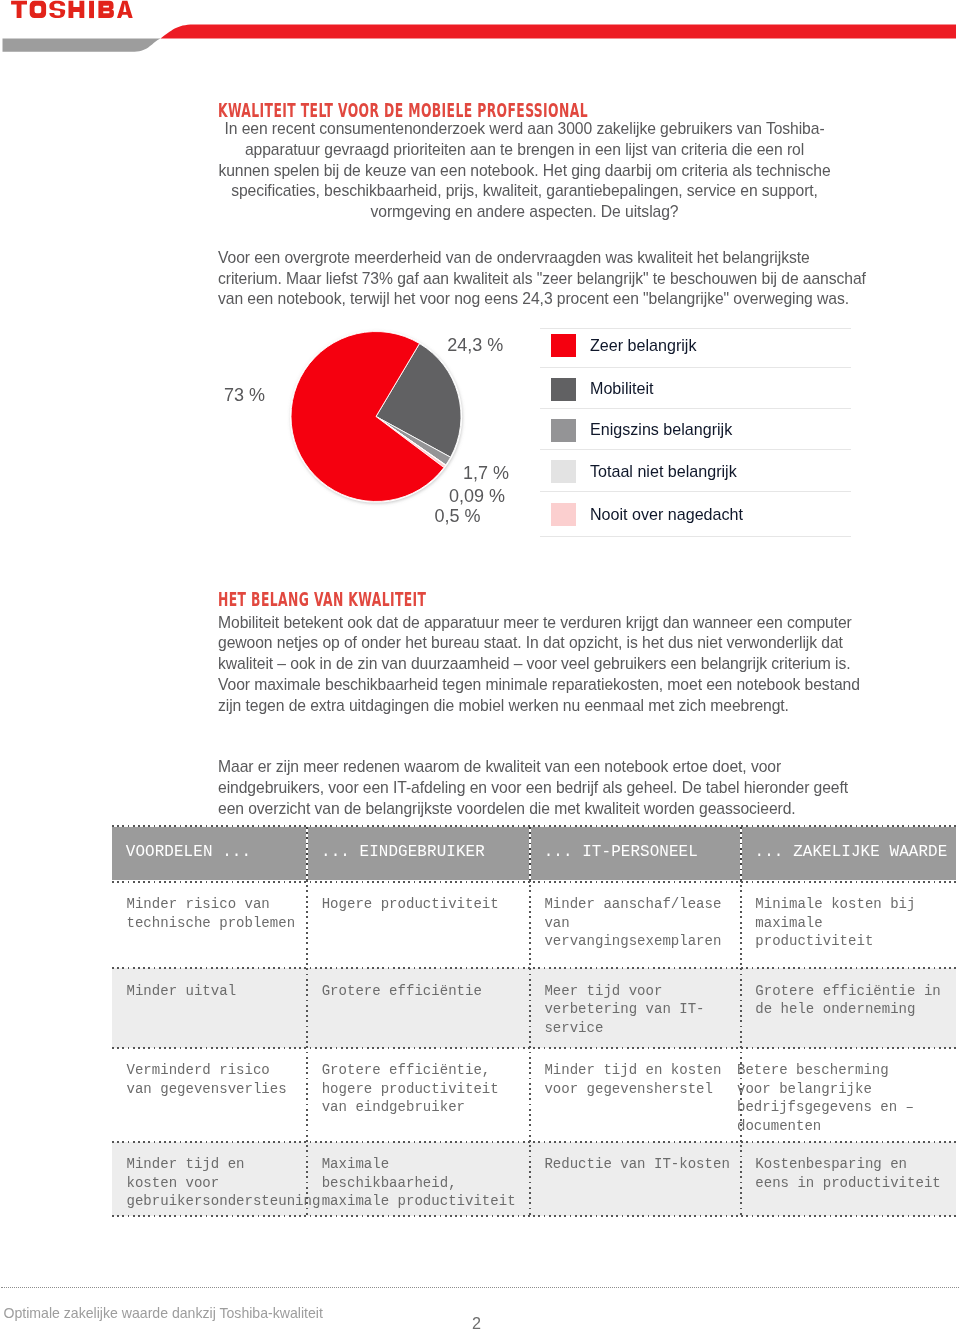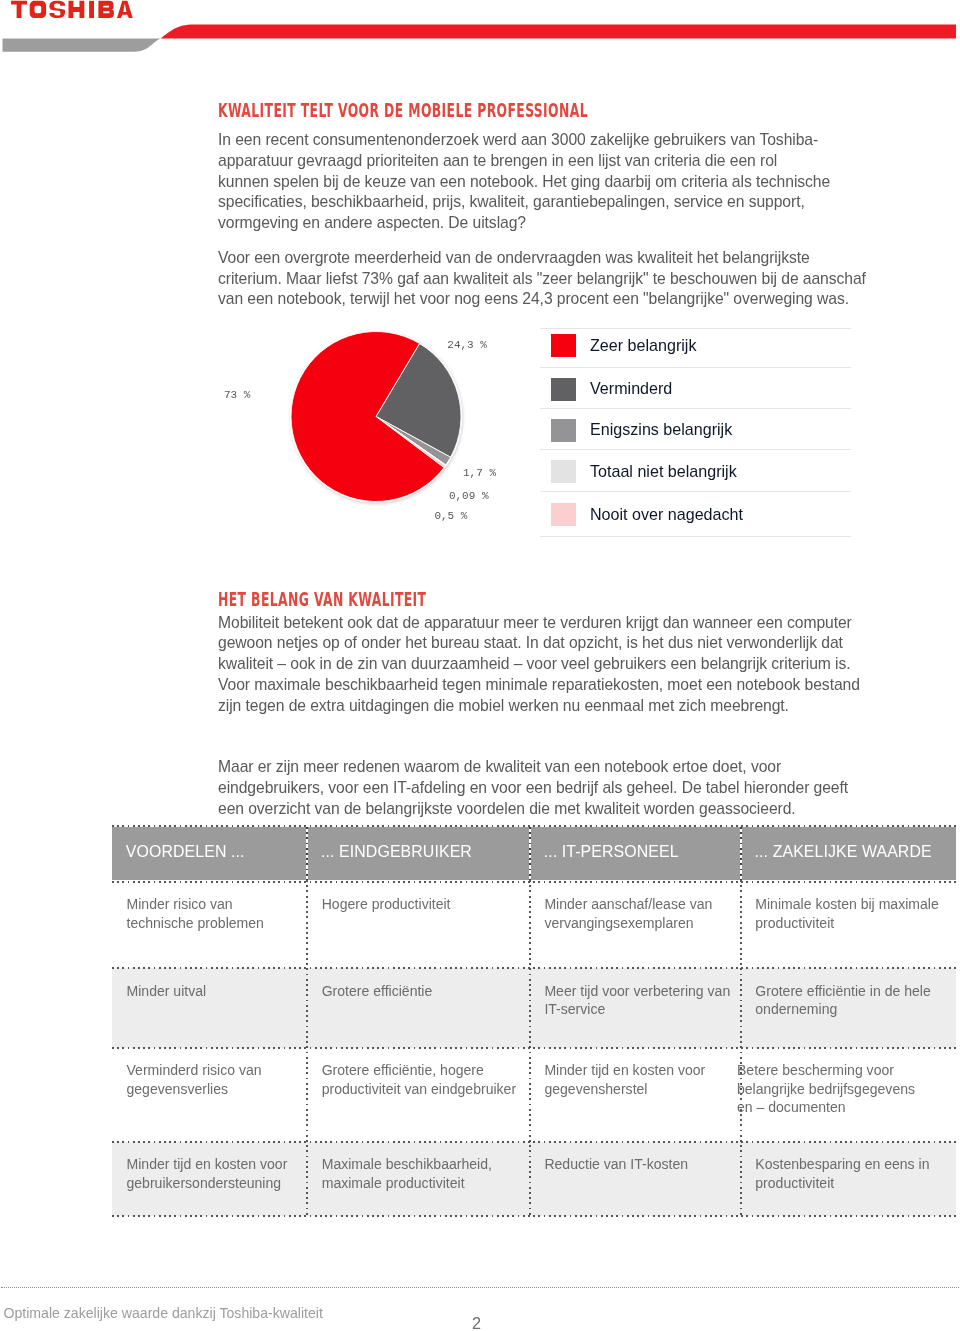--- a/index.html
+++ b/index.html
@@ -14,40 +14,40 @@
 
   
   .h-red{color:#e1483f;font-family:"DejaVu Sans Condensed","DejaVu Sans",sans-serif;
       font-weight:bold;font-size:18.7px;letter-spacing:0.55px;white-space:nowrap;
       transform:scaleX(0.734);transform-origin:left top;}
   .body-t{color:#59595b;font-size:15.7px;letter-spacing:-0.08px;line-height:20.75px;
       font-family:"Liberation Sans",sans-serif;}
 
   
   #s1h{position:absolute;left:218px;top:100.3px;}
-  #s1p1{position:absolute;left:218px;top:130px;width:613px;}
+  #s1p1{position:absolute;left:218px;top:119px;width:613px;text-align:center;}
   #s1p2{position:absolute;left:218px;top:247.8px;width:652px;}
   #s2h{position:absolute;left:218px;top:589.3px;}
   #s2p1{position:absolute;left:218px;top:612.5px;width:645px;}
   #s2p2{position:absolute;left:218px;top:757px;width:640px;}
 
   
   #chartwrap{position:absolute;left:0;top:0;width:960px;height:0;}
   #pie{position:absolute;left:269px;top:309px;}
-  .pct{position:absolute;color:#58585a;font-size:11px;line-height:16px;white-space:nowrap;font-family:Liberation Mono, monospace;}
+  .pct{position:absolute;color:#58585a;font-size:18px;line-height:16px;white-space:nowrap;font-family:Liberation Sans, sans-serif;}
   #legend{position:absolute;left:0;top:0;width:960px;height:0;}
   .lgrow{position:absolute;left:540px;width:311px;height:23.3px;}
   .lgline{position:absolute;left:540px;width:311px;height:1px;background:#e6e6e6;}
   .sw{position:absolute;left:11.2px;top:0px;width:24.5px;height:23.3px;}
   .lgtx{position:absolute;left:50px;top:2.7px;color:#0f172a;font-size:16.1px;
       line-height:16px;white-space:nowrap;font-family:"Liberation Sans",sans-serif;}
 
   
   #tbl{position:absolute;left:0;top:0;width:960px;height:0;}
-  #tbl > div{position:absolute;}
+  #tbl > div{position:absolute;font-family:Liberation Mono, monospace;}
   .thead-band{background:#9b9b9b;}
   .zebra{background:#ededed;}
   .thcell{color:#ffffff;font-size:15.9px;line-height:18px;letter-spacing:0.1px;
       font-family:"Liberation Sans",sans-serif;white-space:nowrap;}
   .tdcell{color:#6c6c6c;font-size:14.05px;line-height:18.6px;
       font-family:"Liberation Sans",sans-serif;}
   .vdot{width:1.9px;
       background-image:repeating-linear-gradient(to bottom,#555555 0 1.9px,rgba(0,0,0,0) 1.9px 5.2px);}
   .vdot-head{width:1.9px;background-color:#ffffff;
       background-image:repeating-linear-gradient(to bottom,#3f3f3f 0 1.9px,#ffffff 1.9px 5.2px);}
@@ -117,21 +117,21 @@
         <div class="lgline" style="top: 407.5px;"></div>
         <div class="lgline" style="top: 448.5px;"></div>
         <div class="lgline" style="top: 491.2px;"></div>
         <div class="lgline" style="top: 536.2px;"></div>
         <div class="lgrow" style="top: 334px;">
           <div class="sw" style="background: rgb(245, 0, 15);"></div>
           <div class="lgtx">Zeer belangrijk</div>
         </div>
         <div class="lgrow" style="top: 377.6px;">
           <div class="sw" style="background: rgb(97, 97, 99);"></div>
-          <div class="lgtx">Verminderd</div>
+          <div class="lgtx">Mobiliteit</div>
         </div>
         <div class="lgrow" style="top: 418.6px;">
           <div class="sw" style="background: rgb(148, 148, 150);"></div>
           <div class="lgtx">Enigszins belangrijk</div>
         </div>
         <div class="lgrow" style="top: 460.1px;">
           <div class="sw" style="background: rgb(227, 227, 227);"></div>
           <div class="lgtx">Totaal niet belangrijk</div>
         </div>
         <div class="lgrow" style="top: 503.2px;">

